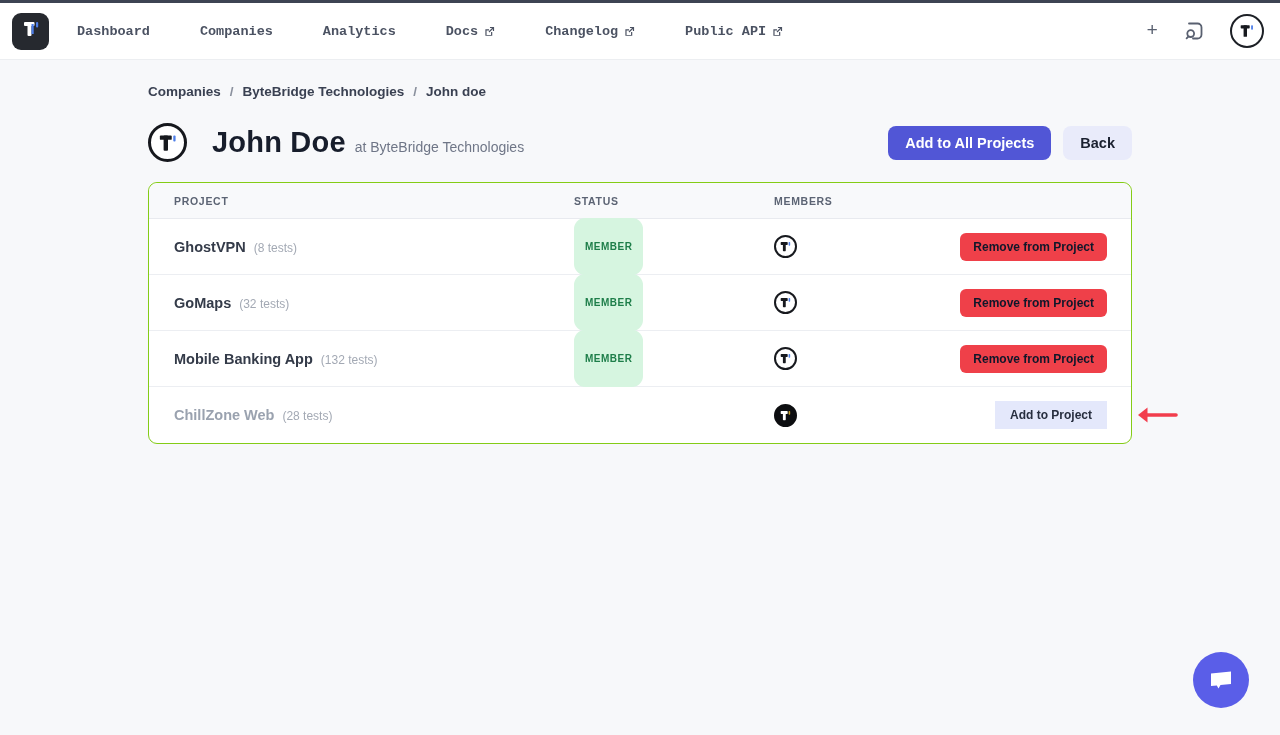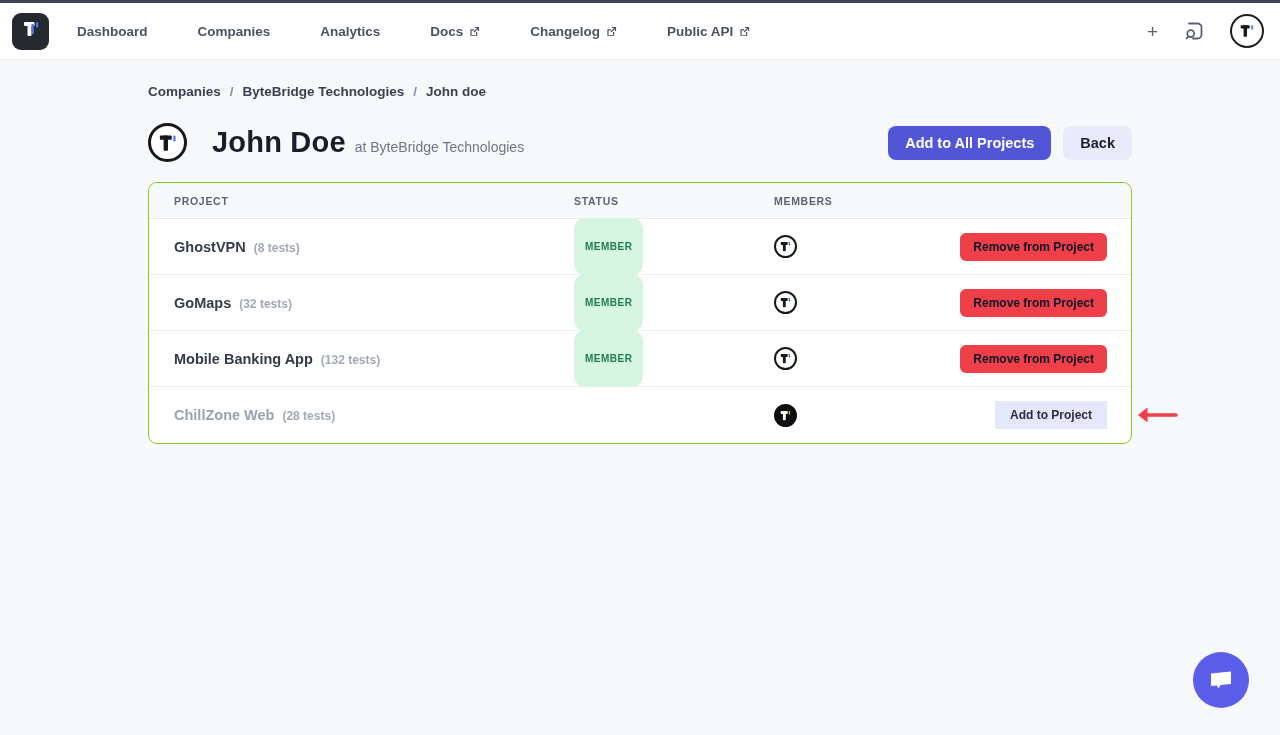--- a/index.html
+++ b/index.html
@@ -3,21 +3,21 @@
 <meta charset="utf-8">
 <style>
   * { margin:0; padding:0; box-sizing:border-box; }
   html,body { width:1280px; height:735px; overflow:hidden; }
   body { font-family:"Liberation Sans","DejaVu Sans",sans-serif; background:#f7f8fa; color:#2c3342; }
 
   .topstrip { height:3px; background:#3d4453; width:100%; }
 
   
   .navbar { height:57px; background:#ffffff; border-bottom:1px solid #eceef1;
-            display:flex; align-items:center; padding:0 16px 0 12px; }
+            display:flex; align-items:center; padding:0 16px 0 12px;font-family:Liberation Mono, monospace; }
   .logo-square { width:37px; height:37px; background:#26292f; border-radius:9px;
                  display:flex; align-items:center; justify-content:center; flex:0 0 auto; }
   .nav-links { display:flex; align-items:center; margin-left:28px; gap:50px; }
   .nav-link { font-size:13.5px; font-weight:600; color:#4b5262; cursor:pointer;
               display:flex; align-items:center; gap:6px; }
   .ext-ico { width:11px; height:11px; display:inline-block; }
   .nav-right { margin-left:auto; display:flex; align-items:center; gap:26px; }
   .plus-btn { font-size:19px; color:#596070; line-height:1; cursor:pointer; font-weight:500; }
   .search-btn { width:20px; height:20px; cursor:pointer; }
   .nav-avatar { width:34px; height:34px; border-radius:50%; border:2.5px solid #1d2026;
@@ -49,21 +49,21 @@
            font-size:10.5px; font-weight:700; letter-spacing:.7px; color:#5c6474; }
   .trow { display:flex; align-items:center; height:56px; border-bottom:1px solid #eceef2;
           position:relative; }
   .trow:last-child { border-bottom:none; }
   .col-project { width:425px; padding-left:25px; display:flex; align-items:baseline; gap:8px; }
   .col-status  { width:200px; }
   .col-members { width:170px; }
   .col-action  { flex:1; display:flex; justify-content:flex-end; padding-right:24px; }
   .proj-name { font-size:14.5px; font-weight:700; color:#343b49; cursor:pointer; }
   .proj-name.muted { color:#9aa2af; }
-  .proj-tests { font-size:12px; color:#a3a9b4;font-weight:bold; }
+  .proj-tests { font-size:12px; color:#a3a9b4; }
   .badge-member { display:inline-block; background:#d6f5e0; color:#1e7e4a; font-size:10px;
                   font-weight:800; letter-spacing:.5px; padding:23px 11px; border-radius:11px; }
   .member-avatar { width:23px; height:23px; border-radius:50%; border:2px solid #17191e;
                    background:#fff; display:flex; align-items:center; justify-content:center; }
   .member-avatar.dark { background:#0d0e11; border-color:#0d0e11; }
   .btn-danger { background:#ef4049; color:#0f172a; font-size:12px; padding:7px 13px; border-radius:6px; }
   .btn-add { background:#e4e8fb; color:#272e3f; font-size:12px; padding:7px 15px; border-radius:0; }
   .annot-arrow { position:absolute; right:-47px; top:50%; transform:translateY(-50%);
                  width:42px; height:18px; pointer-events:none; }
 

